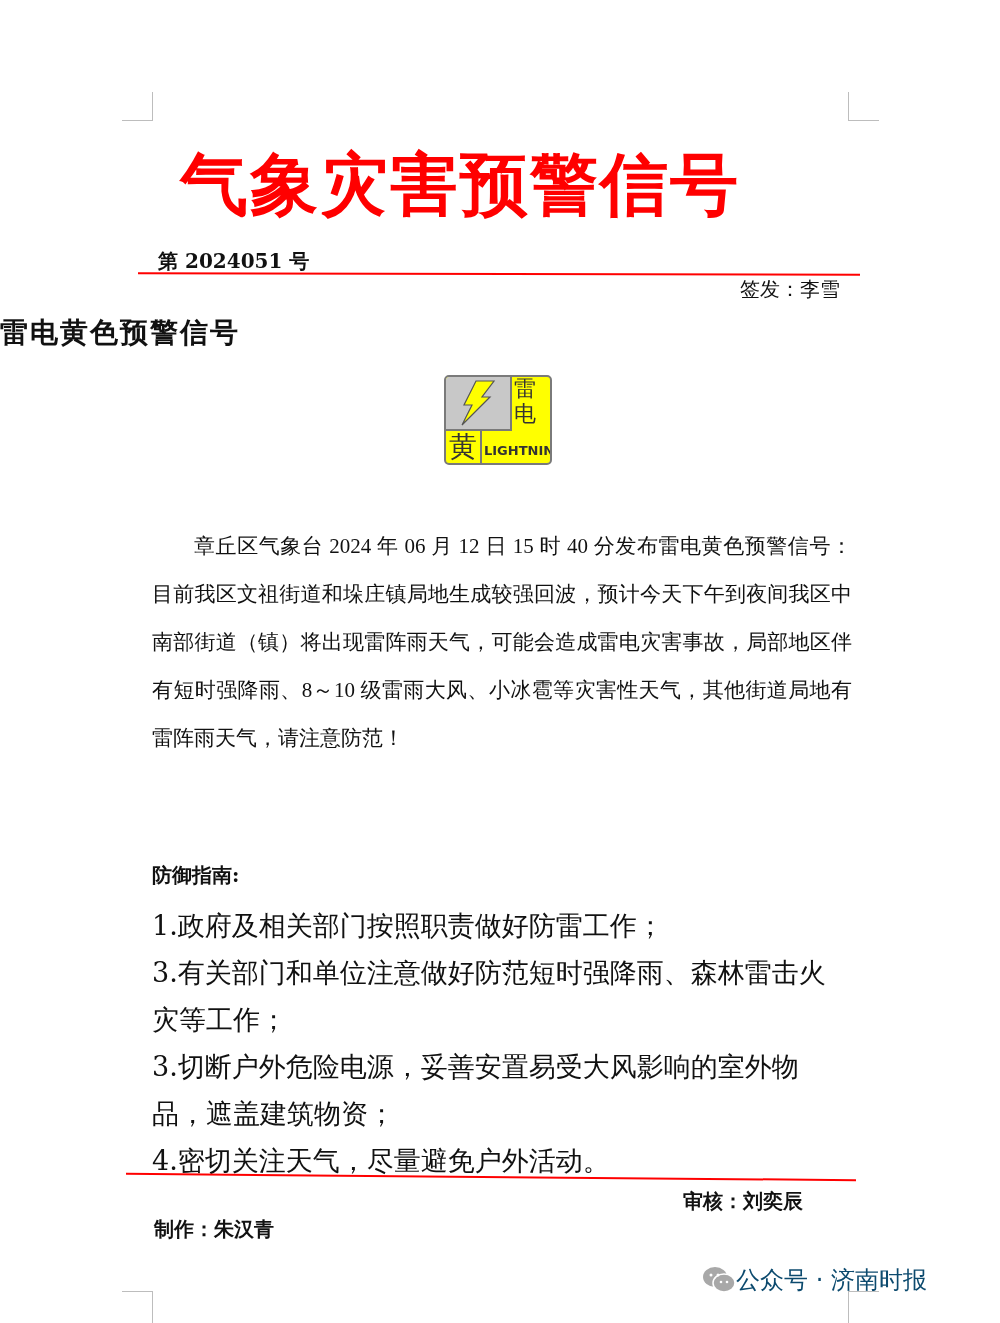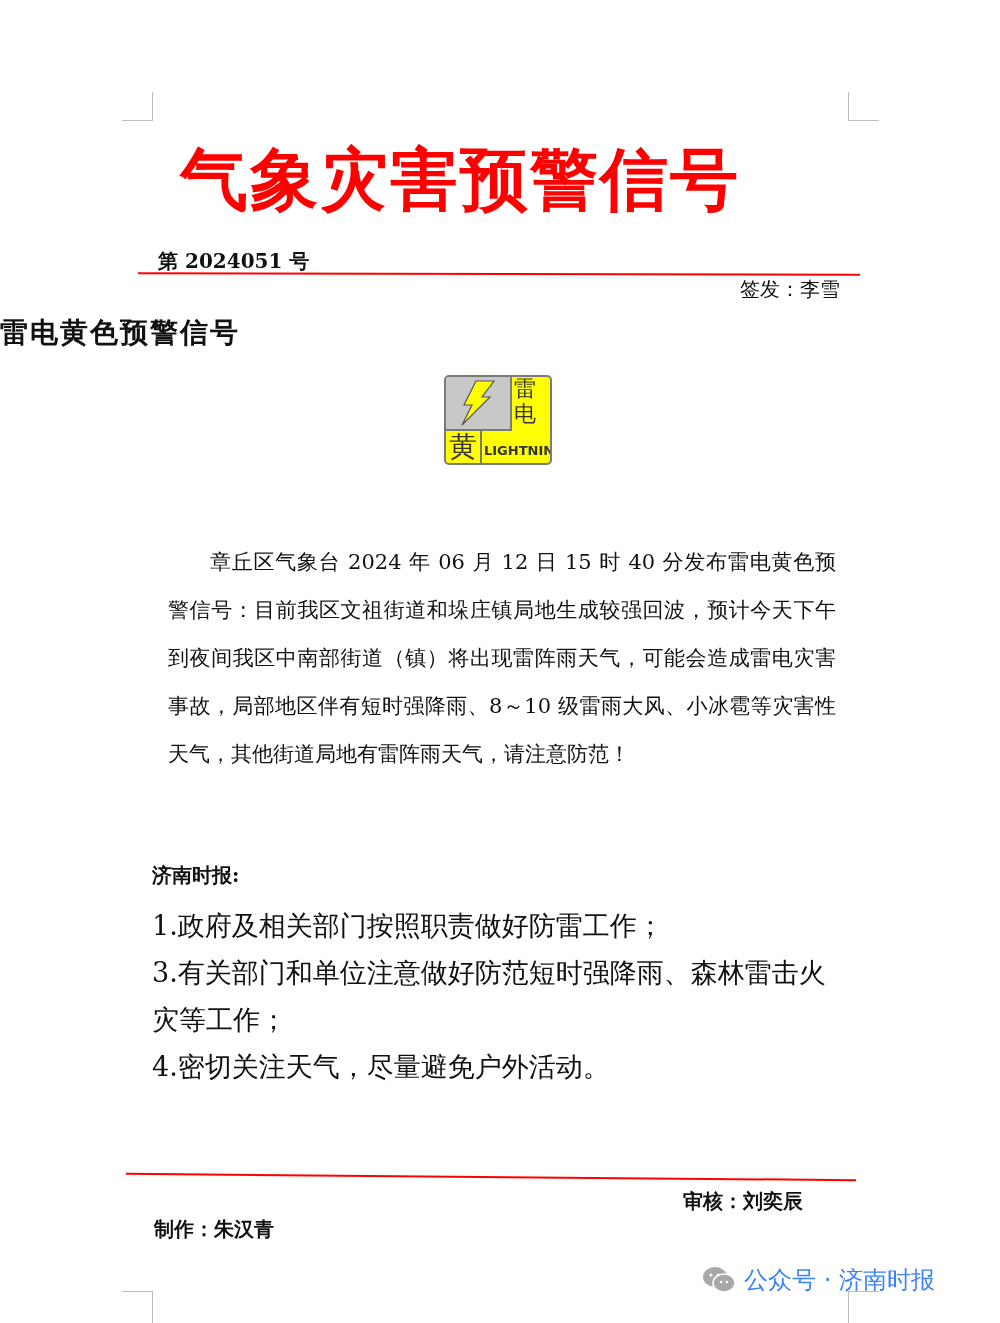--- a/index.html
+++ b/index.html
@@ -2,40 +2,40 @@
 <html><head>
 <meta charset="utf-8">
 <style>
   html, body { margin:0; padding:0; }
   body { width:1000px; height:1323px; background:#ffffff; position:relative; overflow:hidden; font-family:"DejaVu Serif", serif; color:#111; }
   .corner { position:absolute; border-color:#bdbdbd; border-style:solid; width:30px; height:28px; }
   .c-tl { left:122px; top:92px; border-width:0 1px 1px 0; }
   .c-tr { left:848px; top:92px; border-width:0 0 1px 1px; }
   .c-bl { left:122px; top:1291px; border-width:1px 1px 0 0; height:32px; }
   .c-br { left:848px; top:1291px; border-width:1px 0 0 1px; height:32px; }
-  .main-title { position:absolute; left:0; width:920px; top:140px; text-align:center; color:#ff0000; font-family:Liberation Mono, monospace; font-weight:bold; font-size:68px; letter-spacing:2px; line-height:90px; }
+  .main-title { position:absolute; left:0; width:920px; top:140px; text-align:center; color:#ff0000; font-family:Liberation Serif, serif; font-weight:bold; font-size:68px; letter-spacing:2px; line-height:90px; }
   .doc-number { position:absolute; left:158px; top:248px; font-weight:bold; font-size:20px; }
   .issuer { position:absolute; right:160px; top:248px; font-weight:normal; font-size:20px;margin-top:28px; }
   .red-rule-top { position:absolute; left:138px; top:273px; width:722px; height:2px; background:#ff0000; transform:rotate(0.12deg); }
   .sub-title { position:absolute; left:0; width:1000px; top:314px; text-align:left; font-size:28px; font-weight:bold; letter-spacing:2px; }
   .icon-box { position:absolute; left:444px; top:375px; width:108px; height:90px; border:2px solid #7a7a7a; border-radius:5px; background:#ffff00; overflow:hidden; box-sizing:border-box; }
   .icon-gray { position:absolute; left:0; top:0; width:64px; height:52px; background:#c8c8c8; border-right:2px solid #7a7a7a; border-bottom:2px solid #7a7a7a; }
   .icon-lei { position:absolute; left:68px; top:0px; font-size:22px; font-family:"DejaVu Sans", sans-serif; color:#333; line-height:24px; }
   .icon-dian { position:absolute; left:68px; top:25px; font-size:22px; font-family:"DejaVu Sans", sans-serif; color:#333; line-height:24px; }
   .icon-huang { position:absolute; left:0; top:54px; width:34px; height:34px; border-right:2px solid #7a7a7a; font-size:28px; line-height:32px; text-align:center; font-family:"DejaVu Sans", sans-serif; color:#333; }
   .icon-en { position:absolute; left:38px; top:66px; font-size:13px; font-weight:bold; font-family:"DejaVu Sans", sans-serif; color:#333; letter-spacing:0px; }
   .body-text { position:absolute; left:152px; top:522px; width:700px; font-size:21px; line-height:48px; text-align:justify; }
-  .body-text p { margin:16px; text-indent:42px; }
+  .body-text p { margin:0; text-indent:42px;font-family:Liberation Serif, serif; }
   .guide-title { position:absolute; left:152px; top:862px; font-size:20px; font-weight:bold; }
   .guide-list { position:absolute; left:152px; top:902px; width:700px; font-size:27px; line-height:47px; }
   .guide-list div { margin:0; }
   .red-rule-bottom { position:absolute; left:126px; top:1176px; width:730px; height:2px; background:#ff0000; transform:rotate(0.5deg); }
   .maker { position:absolute; left:154px; top:1216px; font-size:20px; font-weight:bold; }
   .reviewer { position:absolute; left:683px; top:1188px; font-size:20px; font-weight:bold; }
-  .watermark { position:absolute; left:702px; top:1264px; font-family:"DejaVu Sans", sans-serif; font-size:24px; color:#3b82f6; display:flex; align-items:center; gap:8px; }
+  .watermark { position:absolute; left:702px; top:1264px; font-family:"DejaVu Sans", sans-serif; font-size:24px; color:#0c4a6e; display:flex; align-items:center; }
   .wm-icon { width:34px; height:28px; position:relative; }
 </style>
 </head>
 <body>
 
 <div class="corner c-tl"></div>
 <div class="corner c-tr"></div>
 <div class="corner c-bl"></div>
 <div class="corner c-br"></div>
 
@@ -56,24 +56,25 @@
   <span class="icon-lei">雷</span>
   <span class="icon-dian">电</span>
   <div class="icon-huang">黄</div>
   <span class="icon-en">LIGHTNING</span>
 </div>
 
 <div class="body-text">
   <p>章丘区气象台 2024 年 06 月 12 日 15 时 40 分发布雷电黄色预警信号：目前我区文祖街道和垛庄镇局地生成较强回波，预计今天下午到夜间我区中南部街道（镇）将出现雷阵雨天气，可能会造成雷电灾害事故，局部地区伴有短时强降雨、8～10 级雷雨大风、小冰雹等灾害性天气，其他街道局地有雷阵雨天气，请注意防范！</p>
 </div>
 
-<div class="guide-title">济南时报:</div>
+<div class="guide-title">防御指南:</div>
 <div class="guide-list">
   <div>1.政府及相关部门按照职责做好防雷工作；</div>
   <div>3.有关部门和单位注意做好防范短时强降雨、森林雷击火灾等工作；</div>
+  <div>3.切断户外危险电源，妥善安置易受大风影响的室外物品，遮盖建筑物资；</div>
   <div>4.密切关注天气，尽量避免户外活动。</div>
 </div>
 
 <div class="red-rule-bottom"></div>
 <div class="maker">制作：朱汉青</div>
 <div class="reviewer">审核：刘奕辰</div>
 
 <div class="watermark">
   <svg class="wm-icon" viewBox="0 0 34 28">
     <ellipse cx="13" cy="11" rx="12" ry="10" fill="#a8a8a8"></ellipse>

